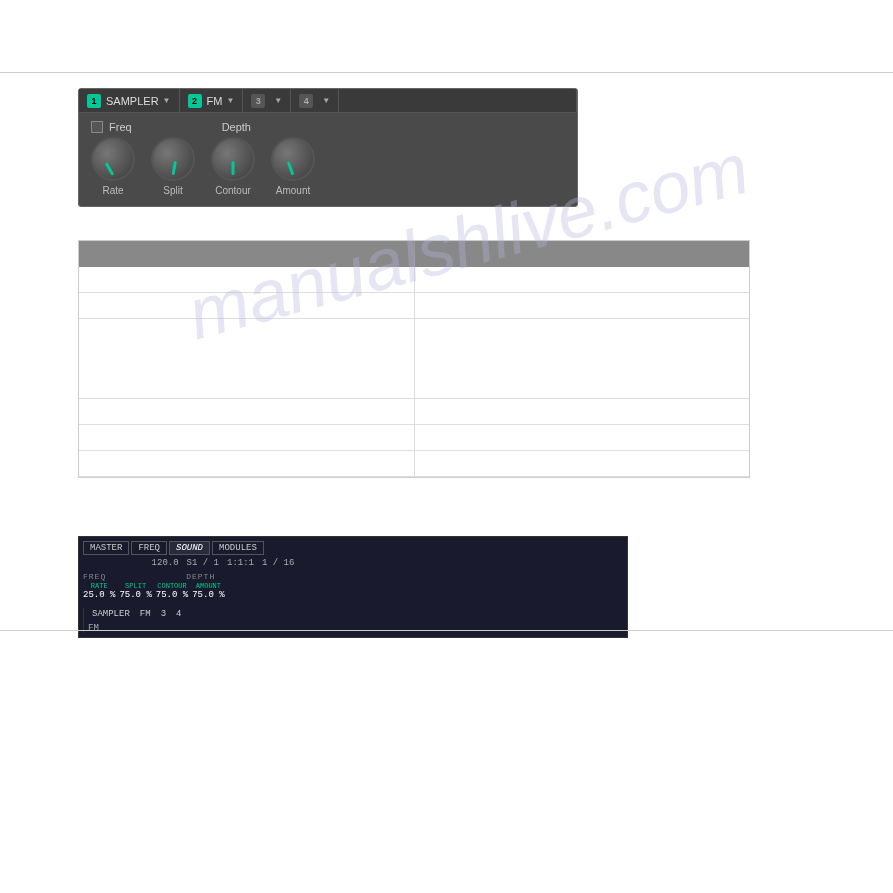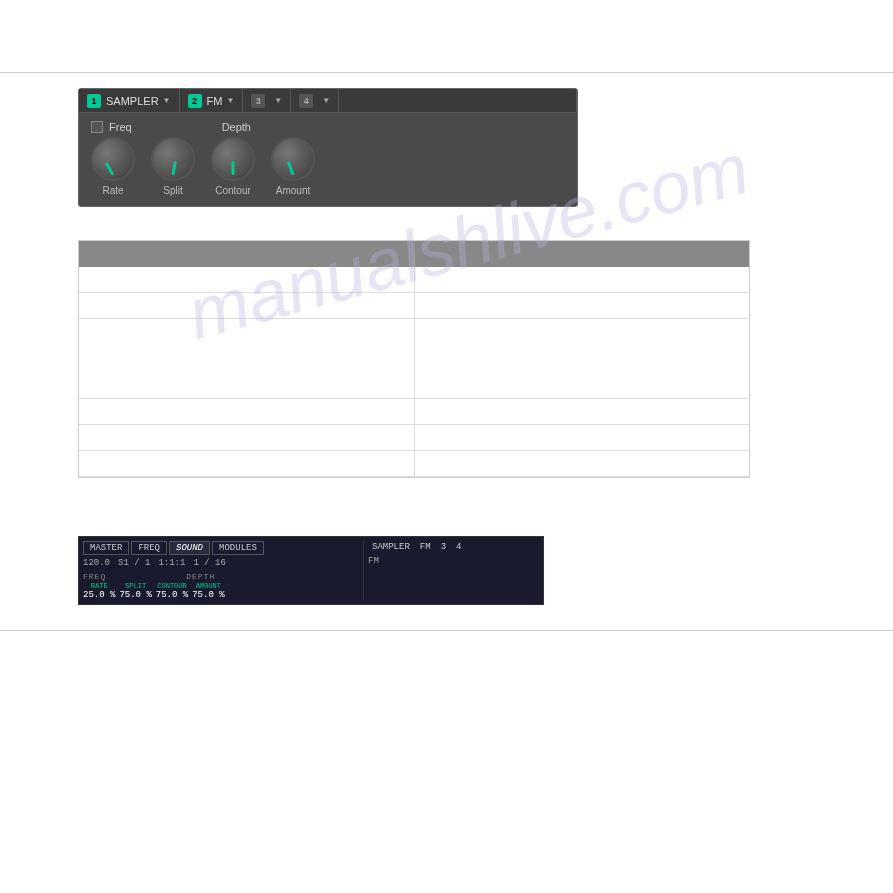--- a/index.html
+++ b/index.html
@@ -212,26 +212,27 @@
 
     .table-cell:last-child { border-right: none; }
 
     .table-row.tall { min-height: 80px; }
 
     
     .bottom-display {
       position: absolute;
       top: 536px;
       left: 78px;
-      width: 466px;
+      width: 550px;
       background: #1a1a2e;
       border: 1px solid #333;
       padding: 4px;
       display: flex;
-      gap: 0;
+      gap: 8px;
+      flex-direction: column;
     }
 
     .display-left {
       width: 280px;
       background: #1a1a2e;
     }
 
     .display-tabs {
       display: flex;
       gap: 2px;
@@ -251,20 +252,21 @@
     .display-tab.active {
       background: #2a2a3e;
       color: #fff;
       font-style: italic;
     }
 
     .display-values-row {
       display: flex;
       gap: 8px;
       margin-bottom: 2px;
+      justify-content: center;
     }
 
     .display-value {
       font-size: 9px;
       color: #aaa;
       font-family: 'Courier New', monospace;
     }
 
     .display-section-label {
       font-size: 8px;

